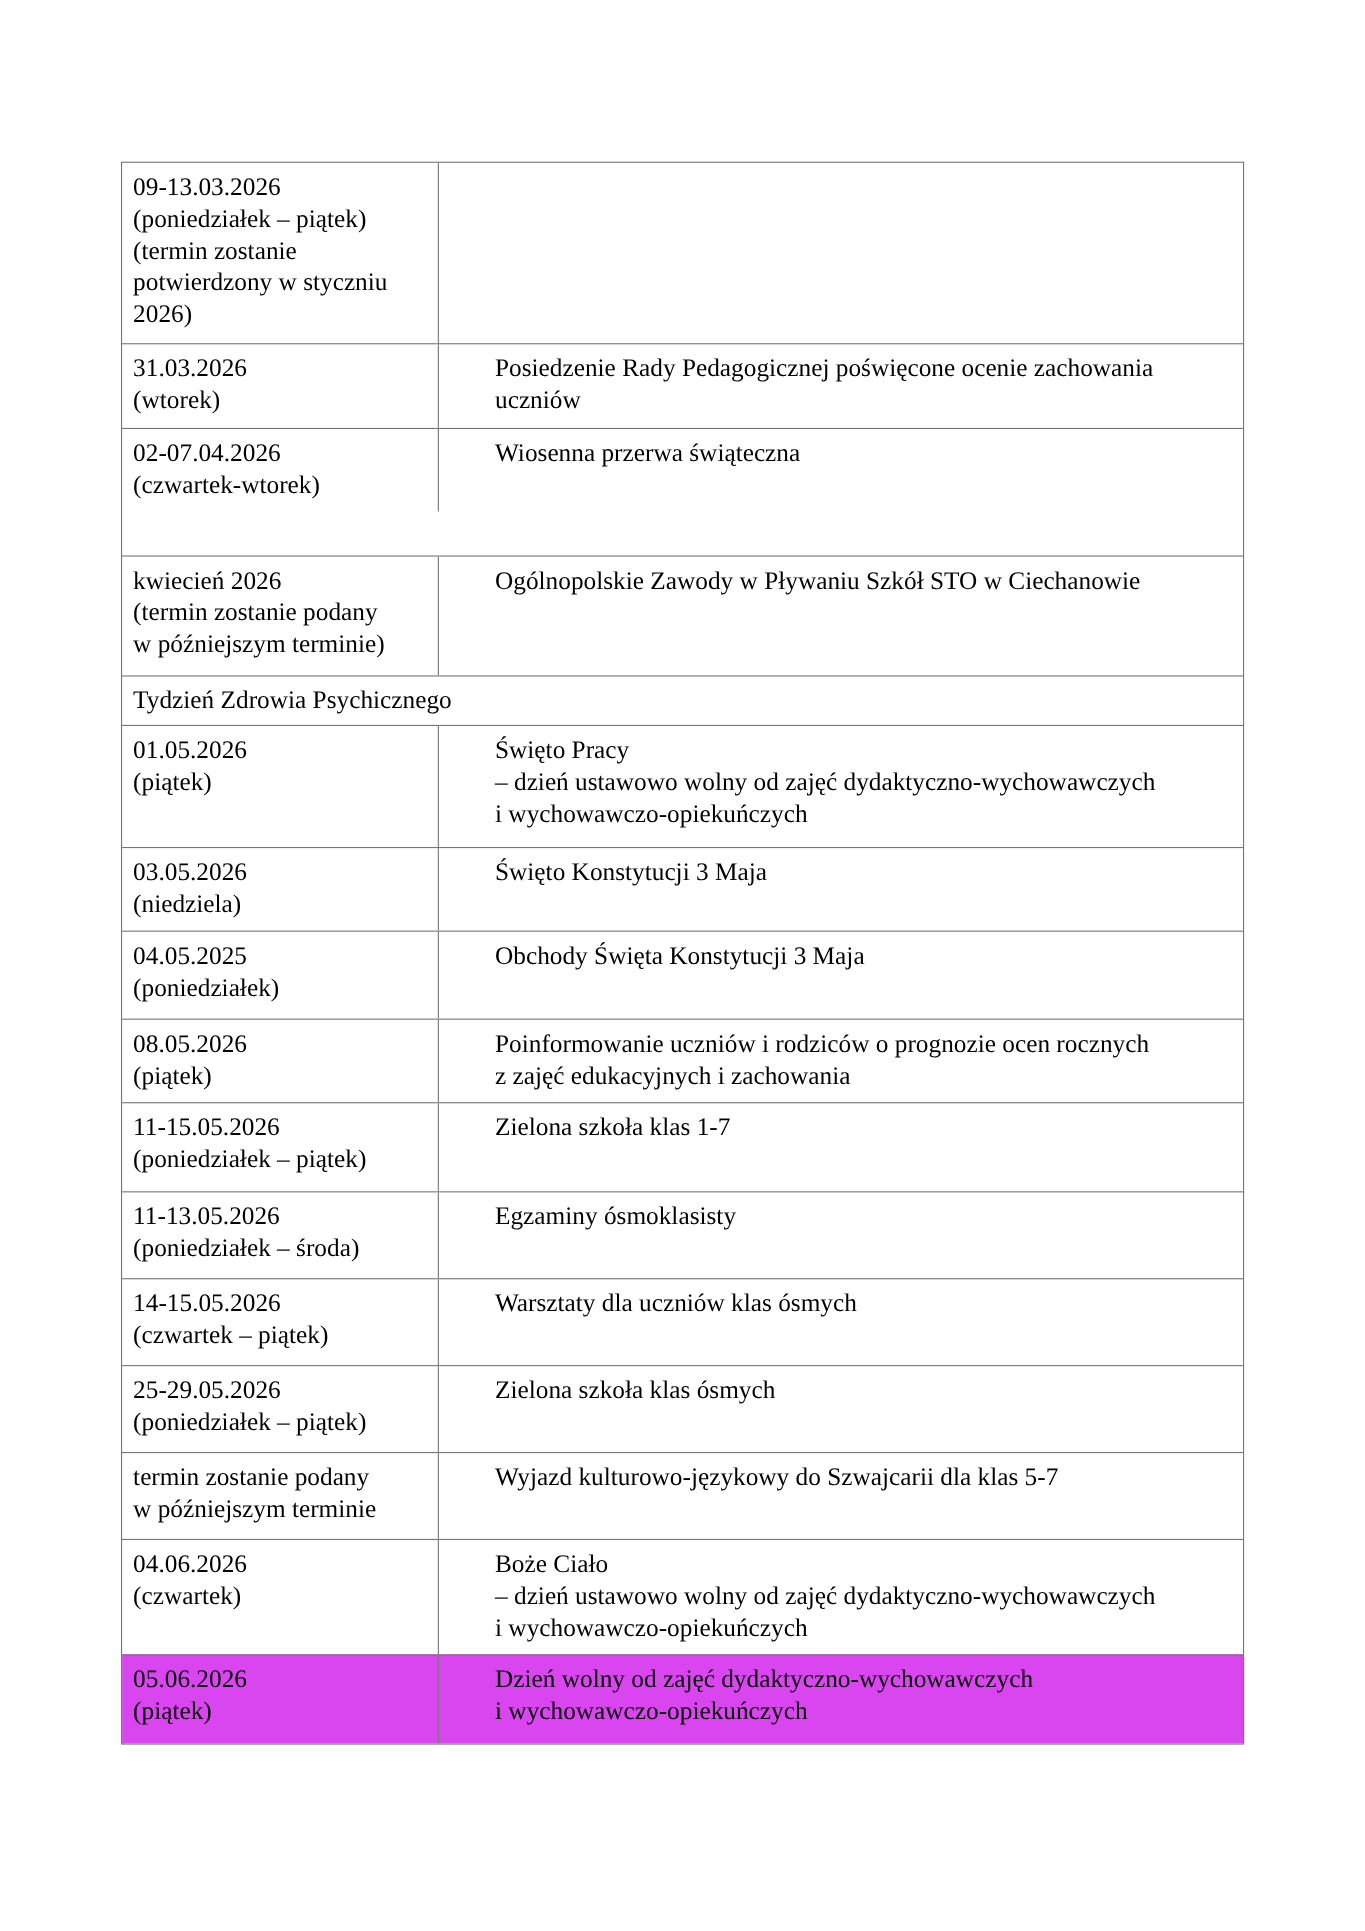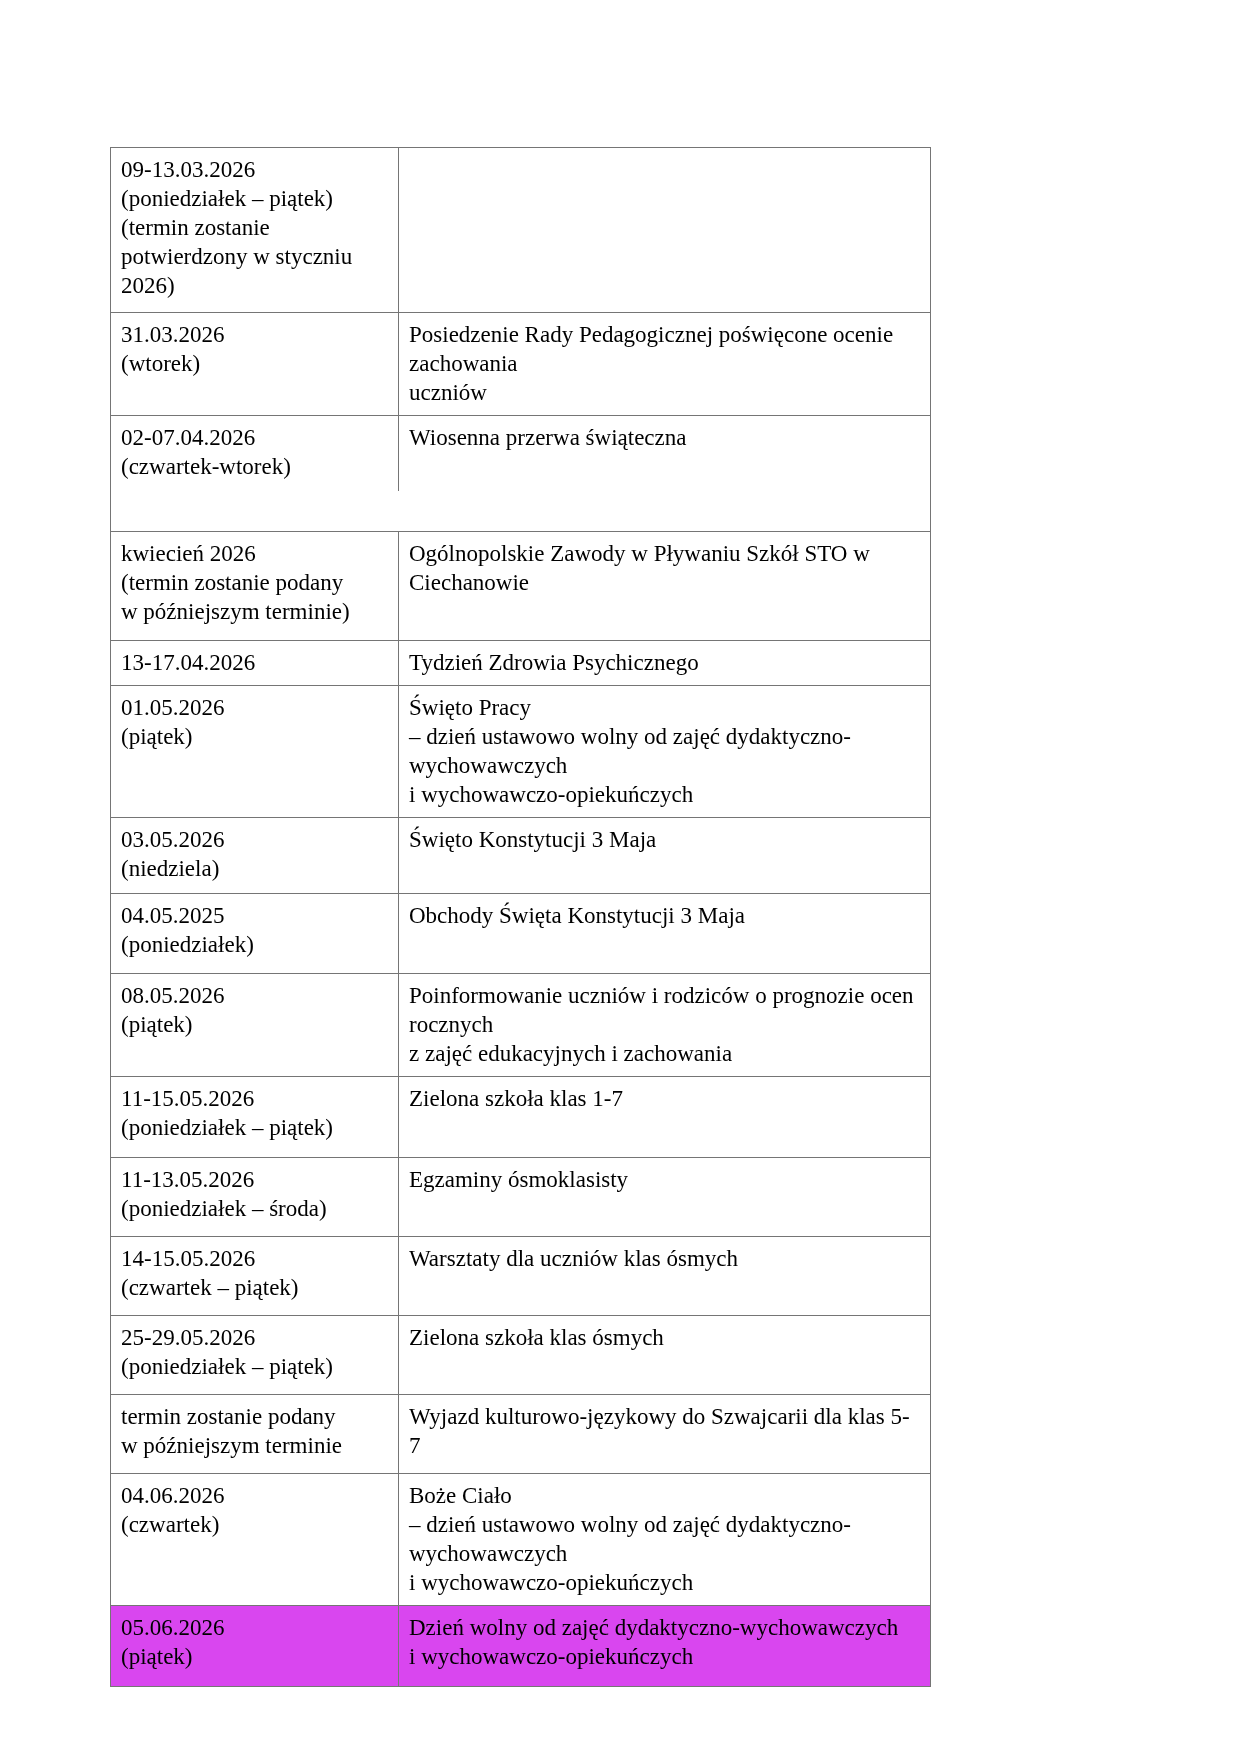--- a/index.html
+++ b/index.html
@@ -12,31 +12,32 @@
     width: 1241px;
     height: 1755px;
     font-family: "Liberation Serif", "DejaVu Serif", serif;
     color: #000000;
     overflow: hidden;
   }
   .cal-table {
     position: absolute;
     left: 110px;
     top: 147px;
-    width: 821px;
+    width: 1021px;
     border: 1px solid #757575;
     box-sizing: border-box;
     background: #ffffff;
   }
   .cal-row {
     display: flex;
     box-sizing: border-box;
   }
   .cal-row + .cal-row {
     border-top: 1px solid #757575;
+    gap: 41px;
   }
   .cal-row.highlight {
     background: #d946ef;
   }
   .cell {
     box-sizing: border-box;
     padding: 7px 10px 8px 10px;
     font-size: 23px;
     line-height: 29px;
   }
@@ -89,23 +90,20 @@
       <div class="cell cell-term">
         <div class="cell-line">kwiecień 2026</div>
         <div class="cell-line">(termin zostanie podany</div>
         <div class="cell-line">w późniejszym terminie)</div>
       </div>
       <div class="cell cell-event">
         <div class="cell-line">Ogólnopolskie Zawody w Pływaniu Szkół STO w Ciechanowie</div>
       </div>
     </div>
     <div class="cal-row" style="min-height: 45px;">
-      <div class="cell cell-term">
-        <div class="cell-line">13-17.04.2026</div>
-      </div>
       <div class="cell cell-event">
         <div class="cell-line">Tydzień Zdrowia Psychicznego</div>
       </div>
     </div>
     <div class="cal-row" style="min-height: 111px;">
       <div class="cell cell-term">
         <div class="cell-line">01.05.2026</div>
         <div class="cell-line">(piątek)</div>
       </div>
       <div class="cell cell-event">

